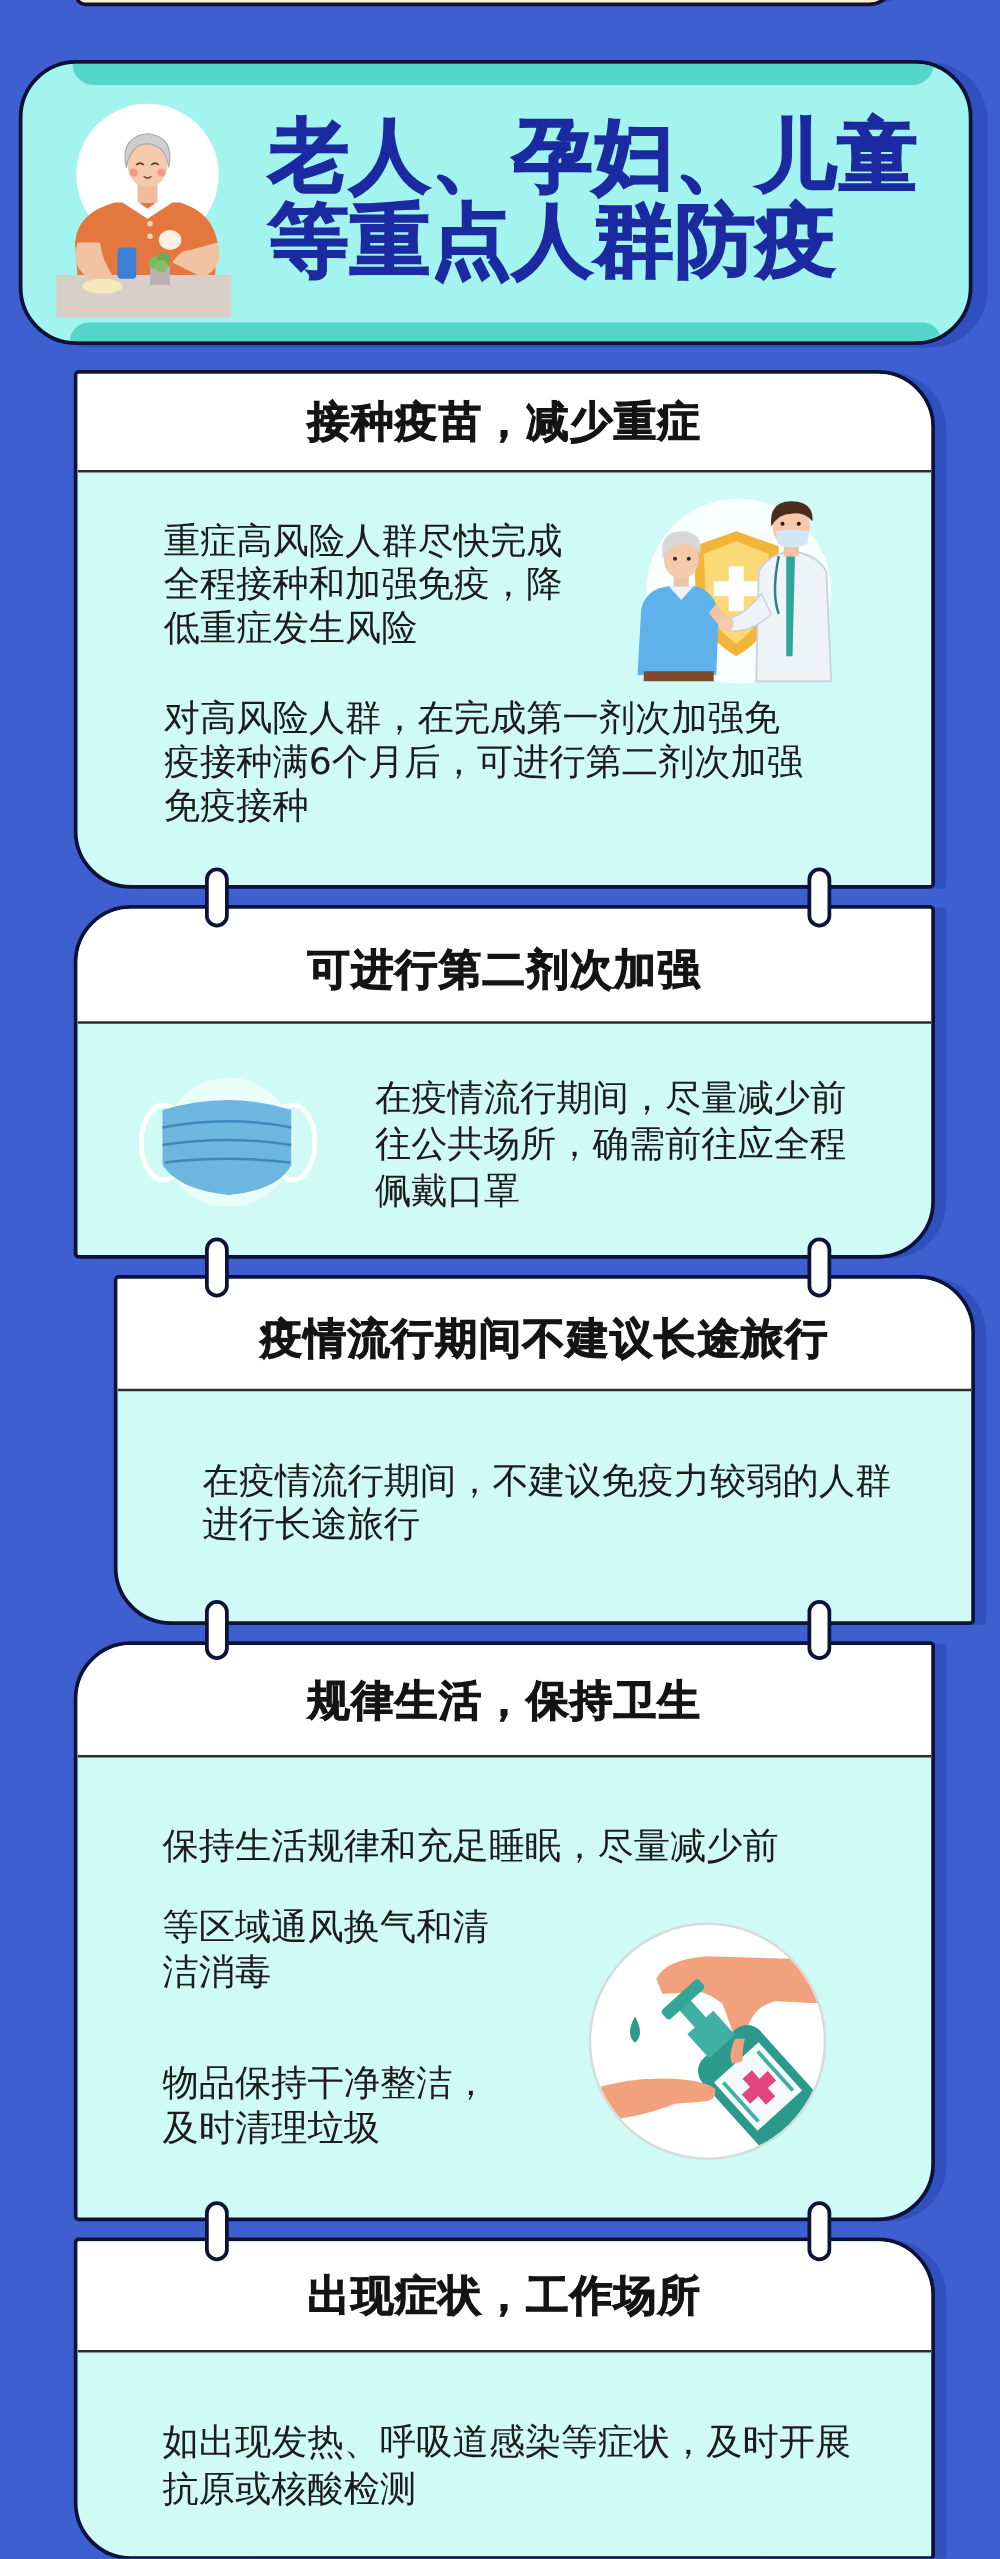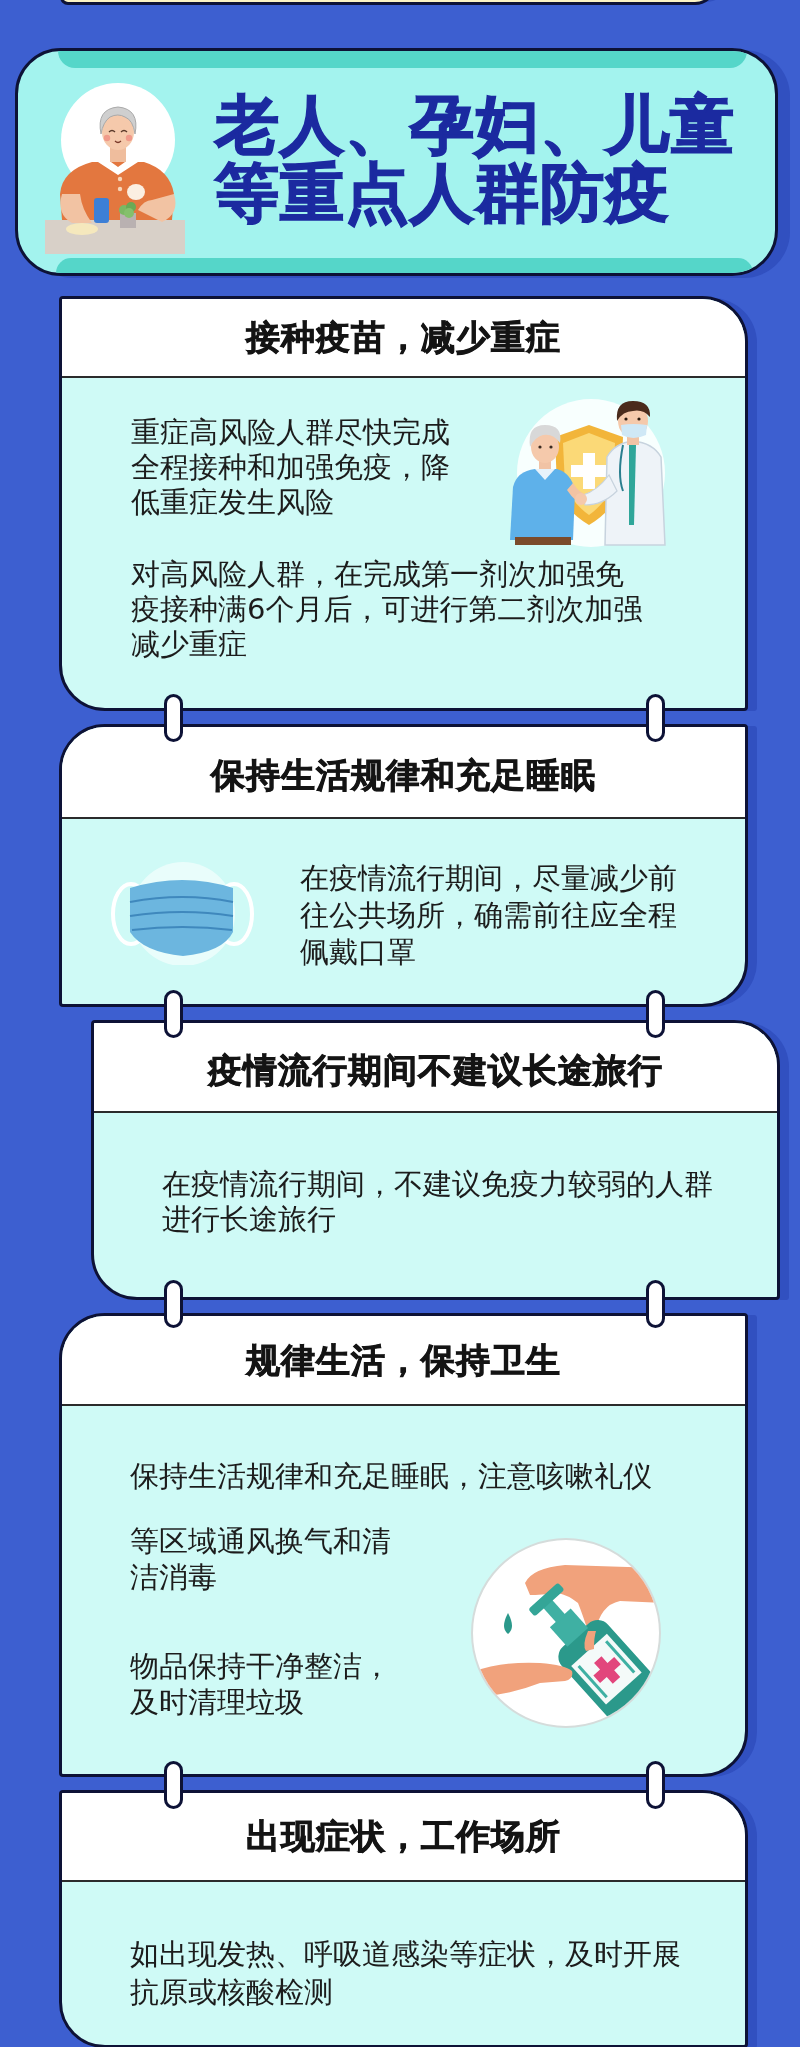--- a/index.html
+++ b/index.html
@@ -111,21 +111,21 @@
       <span class="card-title">接种疫苗，减少重症</span>
     </div>
     <div class="para" style="left:69px;top:116px;line-height:35px;">
       <span class="line">重症高风险人群尽快完成</span>
       <span class="line">全程接种和加强免疫，降</span>
       <span class="line">低重症发生风险</span>
     </div>
     <div class="para" style="left:69px;top:258px;line-height:35px;">
       <span class="line">对高风险人群，在完成第一剂次加强免</span>
       <span class="line">疫接种满6个月后，可进行第二剂次加强</span>
-      <span class="line">减少重症</span>
+      <span class="line">免疫接种</span>
     </div>
     <svg class="illus" style="left:443px;top:96px;width:165px;height:155px;" viewBox="0 0 165 155">
       <circle cx="86" cy="78" r="74" fill="#ffffff" opacity="0.85"></circle>
       <g>
         <path d="M84,30 L118,42 L116,92 Q108,116 84,130 Q60,116 52,92 L50,42 Z" fill="#f2b53a"></path>
         <path d="M84,38 L110,48 L108,90 Q101,108 84,120 Q67,108 60,90 L58,48 Z" fill="#fbd977"></path>
         <path d="M78,58 h12 v12 h12 v12 h-12 v12 h-12 v-12 h-12 v-12 h12 z" fill="#ffffff"></path>
       </g>
       <path d="M5,145 L8,92 Q12,76 30,74 L52,74 Q66,78 70,95 L68,145 Z" fill="#5eb1ea"></path>
       <path d="M30,74 L40,85 L50,74 Z" fill="#e8f3fb"></path>
@@ -145,21 +145,21 @@
       <path d="M116,30 Q128,28 142,30 L141,40 Q128,46 117,40 Z" fill="#cfe8f6"></path>
       <circle cx="121" cy="24" r="1.6" fill="#2a1a10"></circle>
       <circle cx="134" cy="24" r="1.6" fill="#2a1a10"></circle>
       <path d="M104,80 Q92,96 78,100 L80,110 Q98,110 112,96 Z" fill="#eef3f8" stroke="#c7d3de" stroke-width="1.2"></path>
       <circle cx="76" cy="104" r="6" fill="#f5c9ab"></circle>
     </svg>
   </div>
 
   <div class="card" style="top:724px;height:283px;border-radius:46px 4px 46px 4px;">
     <div class="card-header" style="height:92px;padding-top:8px;">
-      <span class="card-title">保持生活规律和充足睡眠</span>
+      <span class="card-title">可进行第二剂次加强</span>
     </div>
     <svg class="illus" style="left:43px;top:133px;width:155px;height:105px;" viewBox="0 0 155 105">
       <circle cx="78" cy="54" r="52" fill="#ffffff" opacity="0.55"></circle>
       <ellipse cx="26" cy="54" rx="18" ry="30" fill="none" stroke="#ffffff" stroke-width="4"></ellipse>
       <ellipse cx="129" cy="54" rx="18" ry="30" fill="none" stroke="#ffffff" stroke-width="4"></ellipse>
       <path d="M25,28 Q78,12 128,28 L128,72 Q118,92 78,96 Q38,92 25,72 Z" fill="#6cb6df"></path>
       <path d="M25,42 Q78,32 128,42" stroke="#3f88bd" stroke-width="2" fill="none"></path>
       <path d="M25,56 Q78,48 128,56" stroke="#3f88bd" stroke-width="2" fill="none"></path>
       <path d="M27,70 Q78,64 127,70" stroke="#3f88bd" stroke-width="2" fill="none"></path>
     </svg>
@@ -178,21 +178,21 @@
       <span class="line">在疫情流行期间，不建议免疫力较弱的人群</span>
       <span class="line">进行长途旅行</span>
     </div>
   </div>
 
   <div class="card" style="top:1313px;height:464px;border-radius:46px 4px 46px 4px;">
     <div class="card-header" style="height:90px;padding-top:2px;">
       <span class="card-title">规律生活，保持卫生</span>
     </div>
     <div class="para" style="left:68px;top:142px;line-height:36px;">
-      <span class="line">保持生活规律和充足睡眠，注意咳嗽礼仪</span>
+      <span class="line">保持生活规律和充足睡眠，尽量减少前</span>
     </div>
     <div class="para" style="left:68px;top:207px;line-height:36px;">
       <span class="line">等区域通风换气和清</span>
       <span class="line">洁消毒</span>
     </div>
     <div class="para" style="left:68px;top:332px;line-height:36px;">
       <span class="line">物品保持干净整洁，</span>
       <span class="line">及时清理垃圾</span>
     </div>
     <svg class="illus" style="left:408px;top:217px;width:193px;height:200px;" viewBox="0 0 193 200">

